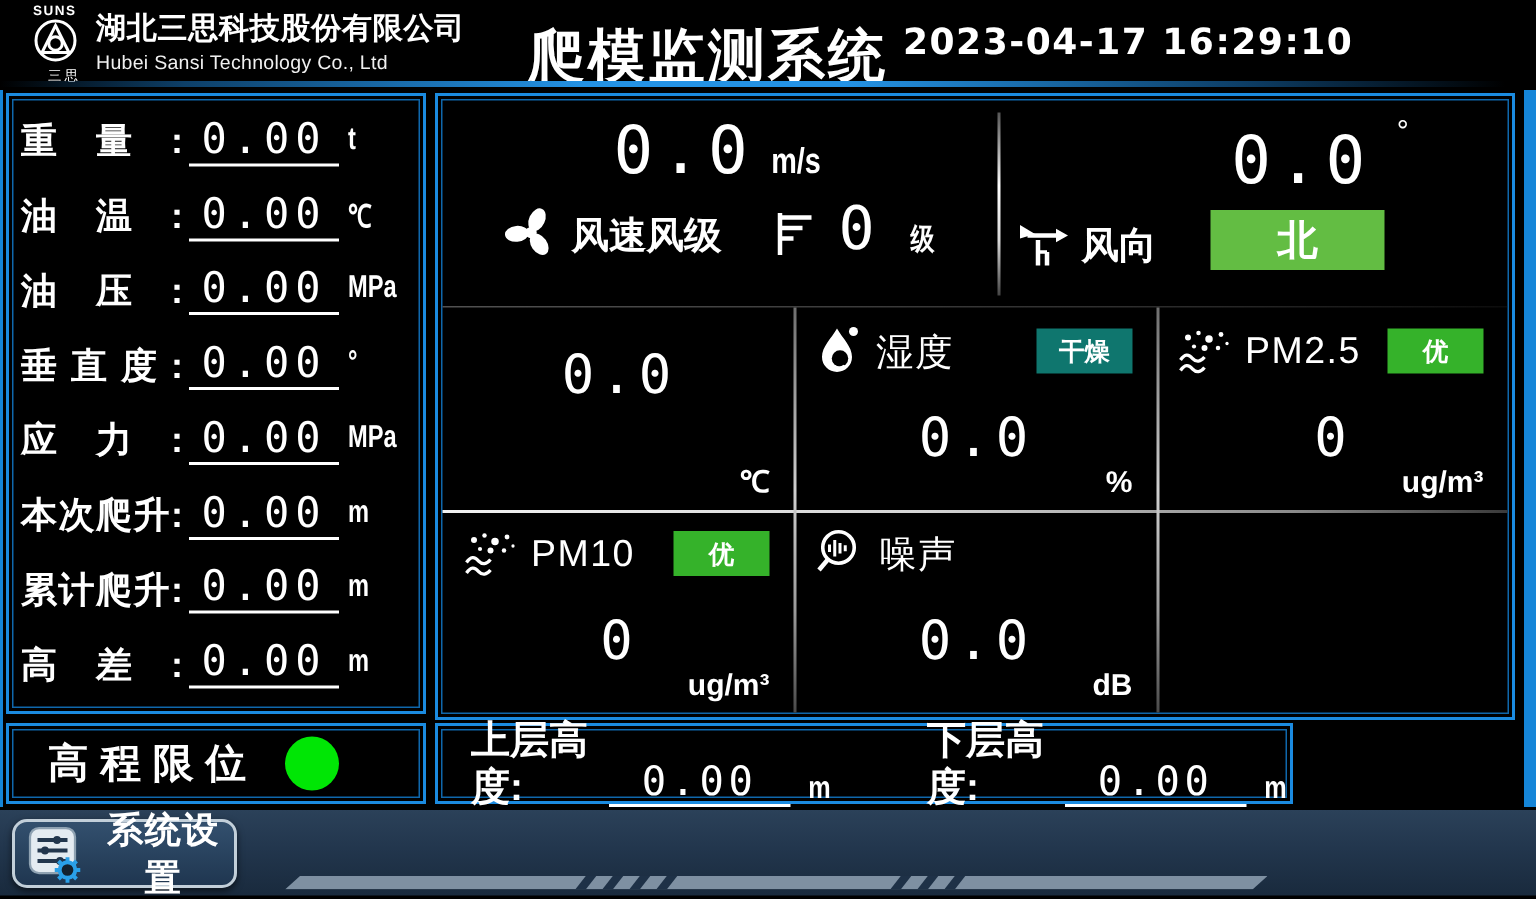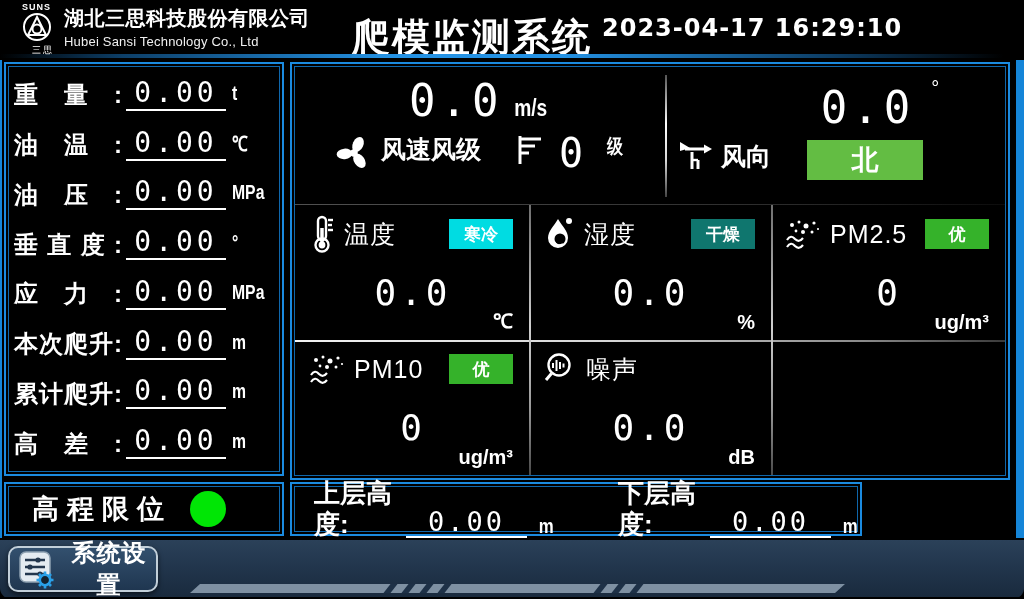--- a/index.html
+++ b/index.html
@@ -1,17 +1,17 @@
 <!DOCTYPE html>
 <html><head>
 <meta charset="utf-8">
 <style>
   html,body{margin:0;padding:0;background:#000;}
   .screen{position:relative;width:1024px;height:599px;background:#000;overflow:hidden;
-          font-family:"Liberation Sans",sans-serif;color:#fff;border-radius:11px;}
+          font-family:"Liberation Sans",sans-serif;color:#fff;}
 
   
   .header{position:absolute;left:0;top:0;width:1024px;height:55px;background:#000;}
   .logo{position:absolute;left:20px;top:2px;width:46px;text-align:center;}
   .logo-suns{font-size:9px;font-weight:bold;letter-spacing:1px;text-align:left;margin-left:2px;}
   .logo-ss{font-size:9px;letter-spacing:2px;}
   .company{position:absolute;left:64px;top:5px;}
   .company-cn{font-size:20px;font-weight:bold;letter-spacing:.5px;}
   .company-en{font-size:13px;color:#f0f0f0;margin-top:2px;letter-spacing:.2px;}
   .app-title{position:absolute;left:352px;top:12px;font-size:38px;font-weight:bold;letter-spacing:2px;}
@@ -47,21 +47,21 @@
   .wind-speed{width:370px;position:relative;}
   .wind-dir{flex:1;position:relative;}
   .wind-divider{position:absolute;left:370px;top:8px;width:2px;height:122px;
     background:linear-gradient(180deg,#555,#fff 40%,#d8d8d8 70%,#444);}
   .big-val{text-align:center;margin-top:10px;font-family:"DejaVu Sans Mono","Liberation Mono",monospace;
            font-size:44px;letter-spacing:5px;line-height:1.1;}
   .big-unit{display:inline-block;font-family:"Liberation Sans",sans-serif;font-size:24px;font-weight:bold;
             transform:scaleX(.8);margin-left:6px;letter-spacing:0;}
   .deg-unit{display:inline-block;font-size:20px;vertical-align:28px;margin-left:16px;letter-spacing:0;
             font-family:"Liberation Sans",sans-serif;}
-  .wind-sub{display:flex;align-items:flex-start;justify-content:center;margin-top:8px;}
+  .wind-sub{display:flex;align-items:flex-end;justify-content:center;margin-top:8px;}
   .wind-label{font-size:25px;font-weight:bold;margin-left:8px;}
   .level-icon{margin-left:34px;}
   .level-val{font-family:"DejaVu Sans Mono","Liberation Mono",monospace;font-size:40px;margin-left:16px;line-height:1;}
   .level-unit{display:inline-block;font-size:20px;font-weight:bold;margin-left:22px;transform:scaleX(.8);}
   .dir-badge{display:flex;align-items:center;justify-content:center;width:116px;height:40px;margin-left:36px;
              font-size:27px;font-weight:bold;color:#fff;}
   .wind-dir .big-val{padding-left:90px;}
   .wind-dir .wind-sub{justify-content:flex-start;padding-left:12px;}
 
   
@@ -231,35 +231,20 @@
     </div>
 
     <div class="hline-top"></div>
     <div class="hline-mid"></div>
     <div class="vline1"></div>
     <div class="vline2"></div>
 
     <div class="sensor-grid">
 
       <div class="cell">
-        <div class="cell-head">
-          <svg width="26" height="40" viewBox="0 0 26 40">
-            <g stroke="#fff" stroke-width="2.4" fill="none">
-              <rect x="9" y="3" width="8" height="23" rx="4"></rect>
-              <circle cx="13" cy="31" r="6.5"></circle>
-              <line x1="19" y1="6" x2="24" y2="6"></line>
-              <line x1="19" y1="11" x2="23" y2="11"></line>
-              <line x1="19" y1="16" x2="24" y2="16"></line>
-            </g>
-            <line x1="13" y1="14" x2="13" y2="28" stroke="#fff" stroke-width="3.5"></line>
-            <circle cx="13" cy="31" r="3.4" fill="#fff"></circle>
-          </svg>
-          <span class="cell-label">温度</span>
-          <span class="badge" style="background-color: rgb(0, 220, 226);">寒冷</span>
-        </div>
         <div class="cell-value">0.0</div>
         <div class="cell-unit">℃</div>
       </div>
 
       <div class="cell">
         <div class="cell-head">
           <svg width="32" height="38" viewBox="0 0 32 38">
             <path d="M15 4 C11 11 5 16 5 23 a10 10 0 0 0 20 0 C25 16 19 11 15 4 Z" fill="#fff"></path>
             <circle cx="17" cy="24" r="5.5" fill="#000"></circle>
             <path d="M11 27 a6 6 0 0 0 9 2" stroke="#fff" stroke-width="2" fill="none"></path>

